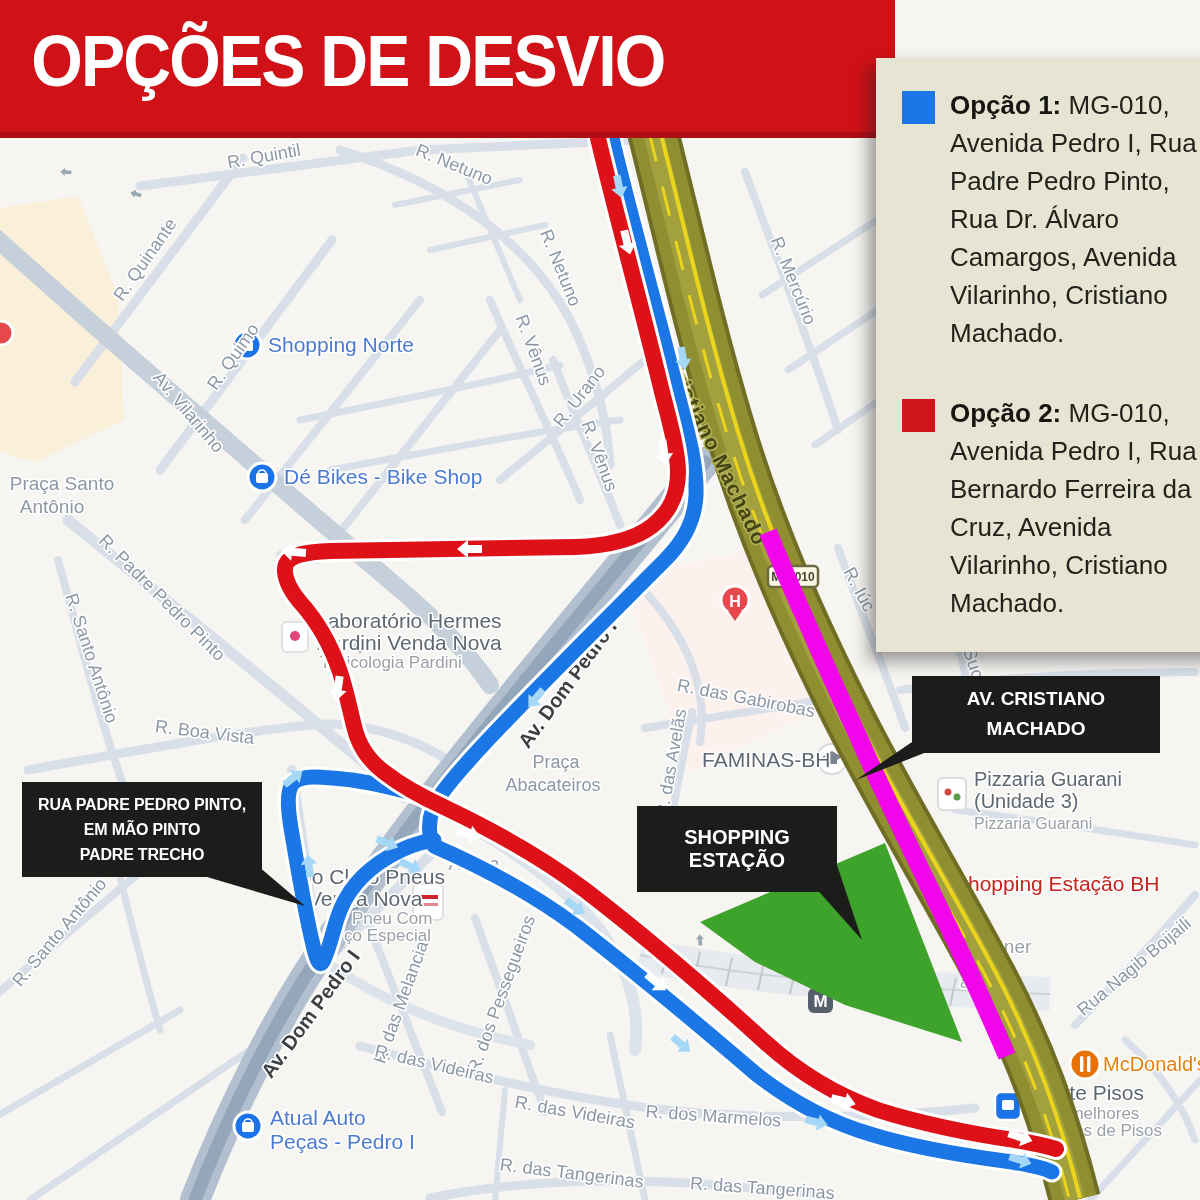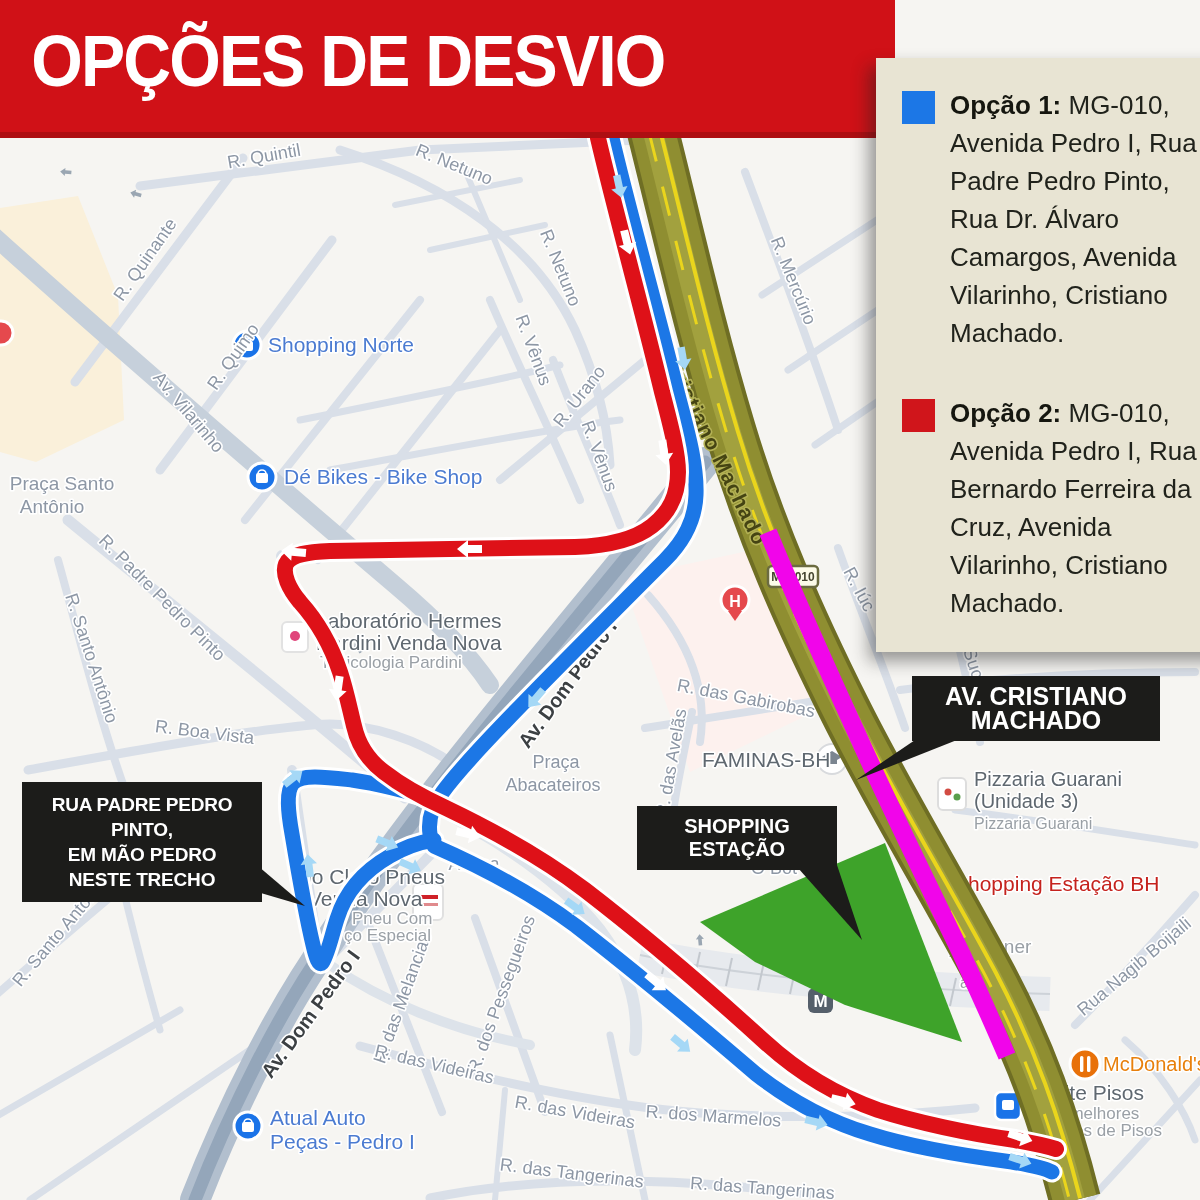--- a/index.html
+++ b/index.html
@@ -20,24 +20,24 @@
           background:#e8e4d3;padding:28px 28px 30px 26px;z-index:7;
           box-shadow:-7px 9px 16px rgba(30,30,30,.45);}
   .legend-item{display:flex;align-items:flex-start;}
   .legend-item + .legend-item{margin-top:42px;}
   .sw{width:33px;height:33px;flex:0 0 33px;margin:5px 15px 0 0;}
   .legend-item p{margin:0;font-size:26px;line-height:38px;color:#20221b;width:250px;}
   .legend-item b{color:#15160f;}
   
   .callout{position:absolute;background:#1c1c1a;color:#ffffff;font-weight:bold;
            text-align:center;z-index:5;box-sizing:border-box;}
-  #co-padre{left:22px;top:782px;width:240px;padding:10px 16px;font-size:19px;line-height:25px;letter-spacing:-.2px;}
-  #co-shopping{left:637px;top:806px;width:200px;padding:9px 4px;font-size:20px;}
+  #co-padre{left:22px;top:782px;width:240px;padding:10px 16px;font-size:16px;line-height:25px;letter-spacing:-.2px;}
+  #co-shopping{left:637px;top:806px;width:200px;padding:20px 4px;font-size:20px;}
   #co-obras{left:912px;top:676px;width:248px;padding:8px 4px 9px;}
-  #co-obras .l1{font-size:25px;line-height:24px;}
+  #co-obras .l1{font-size:19px;line-height:30px;}
   #co-obras .l2{font-size:26px;line-height:30px;letter-spacing:-.5px;}
 </style>
 </head>
 <body>
 
 <svg id="map-svg" width="1200" height="1200" viewBox="0 0 1200 1200">
   <defs>
     <symbol id="arr" overflow="visible">
       <path d="M -12,-4 L 2,-4 L 2,-9 L 13,0 L 2,9 L 2,4 L -12,4 Z"></path>
     </symbol>
@@ -309,22 +309,22 @@
 </svg>
 
 <svg id="pointer-overlay" width="1200" height="1200" viewBox="0 0 1200 1200">
   <polygon points="170,866 258,866 305,906" fill="#1c1c1a"></polygon>
   <polygon points="782,850 832,850 862,940" fill="#1c1c1a"></polygon>
   <polygon points="918,738 962,738 856,780" fill="#1c1c1a"></polygon>
 </svg>
 
 <div id="co-padre" class="callout">
   <div>RUA PADRE PEDRO PINTO,</div>
-  <div>EM MÃO PEDRO</div>
-  <div>NESTE TRECHO</div>
+  <div>EM MÃO PINTO</div>
+  <div>PADRE TRECHO</div>
 </div>
 <div id="co-shopping" class="callout">
   <div>SHOPPING ESTAÇÃO</div>
 </div>
 <div id="co-obras" class="callout">
   <div class="l1">AV. CRISTIANO MACHADO</div>
 </div>
 
 <div id="banner">
   <h1>OPÇÕES DE DESVIO</h1>

